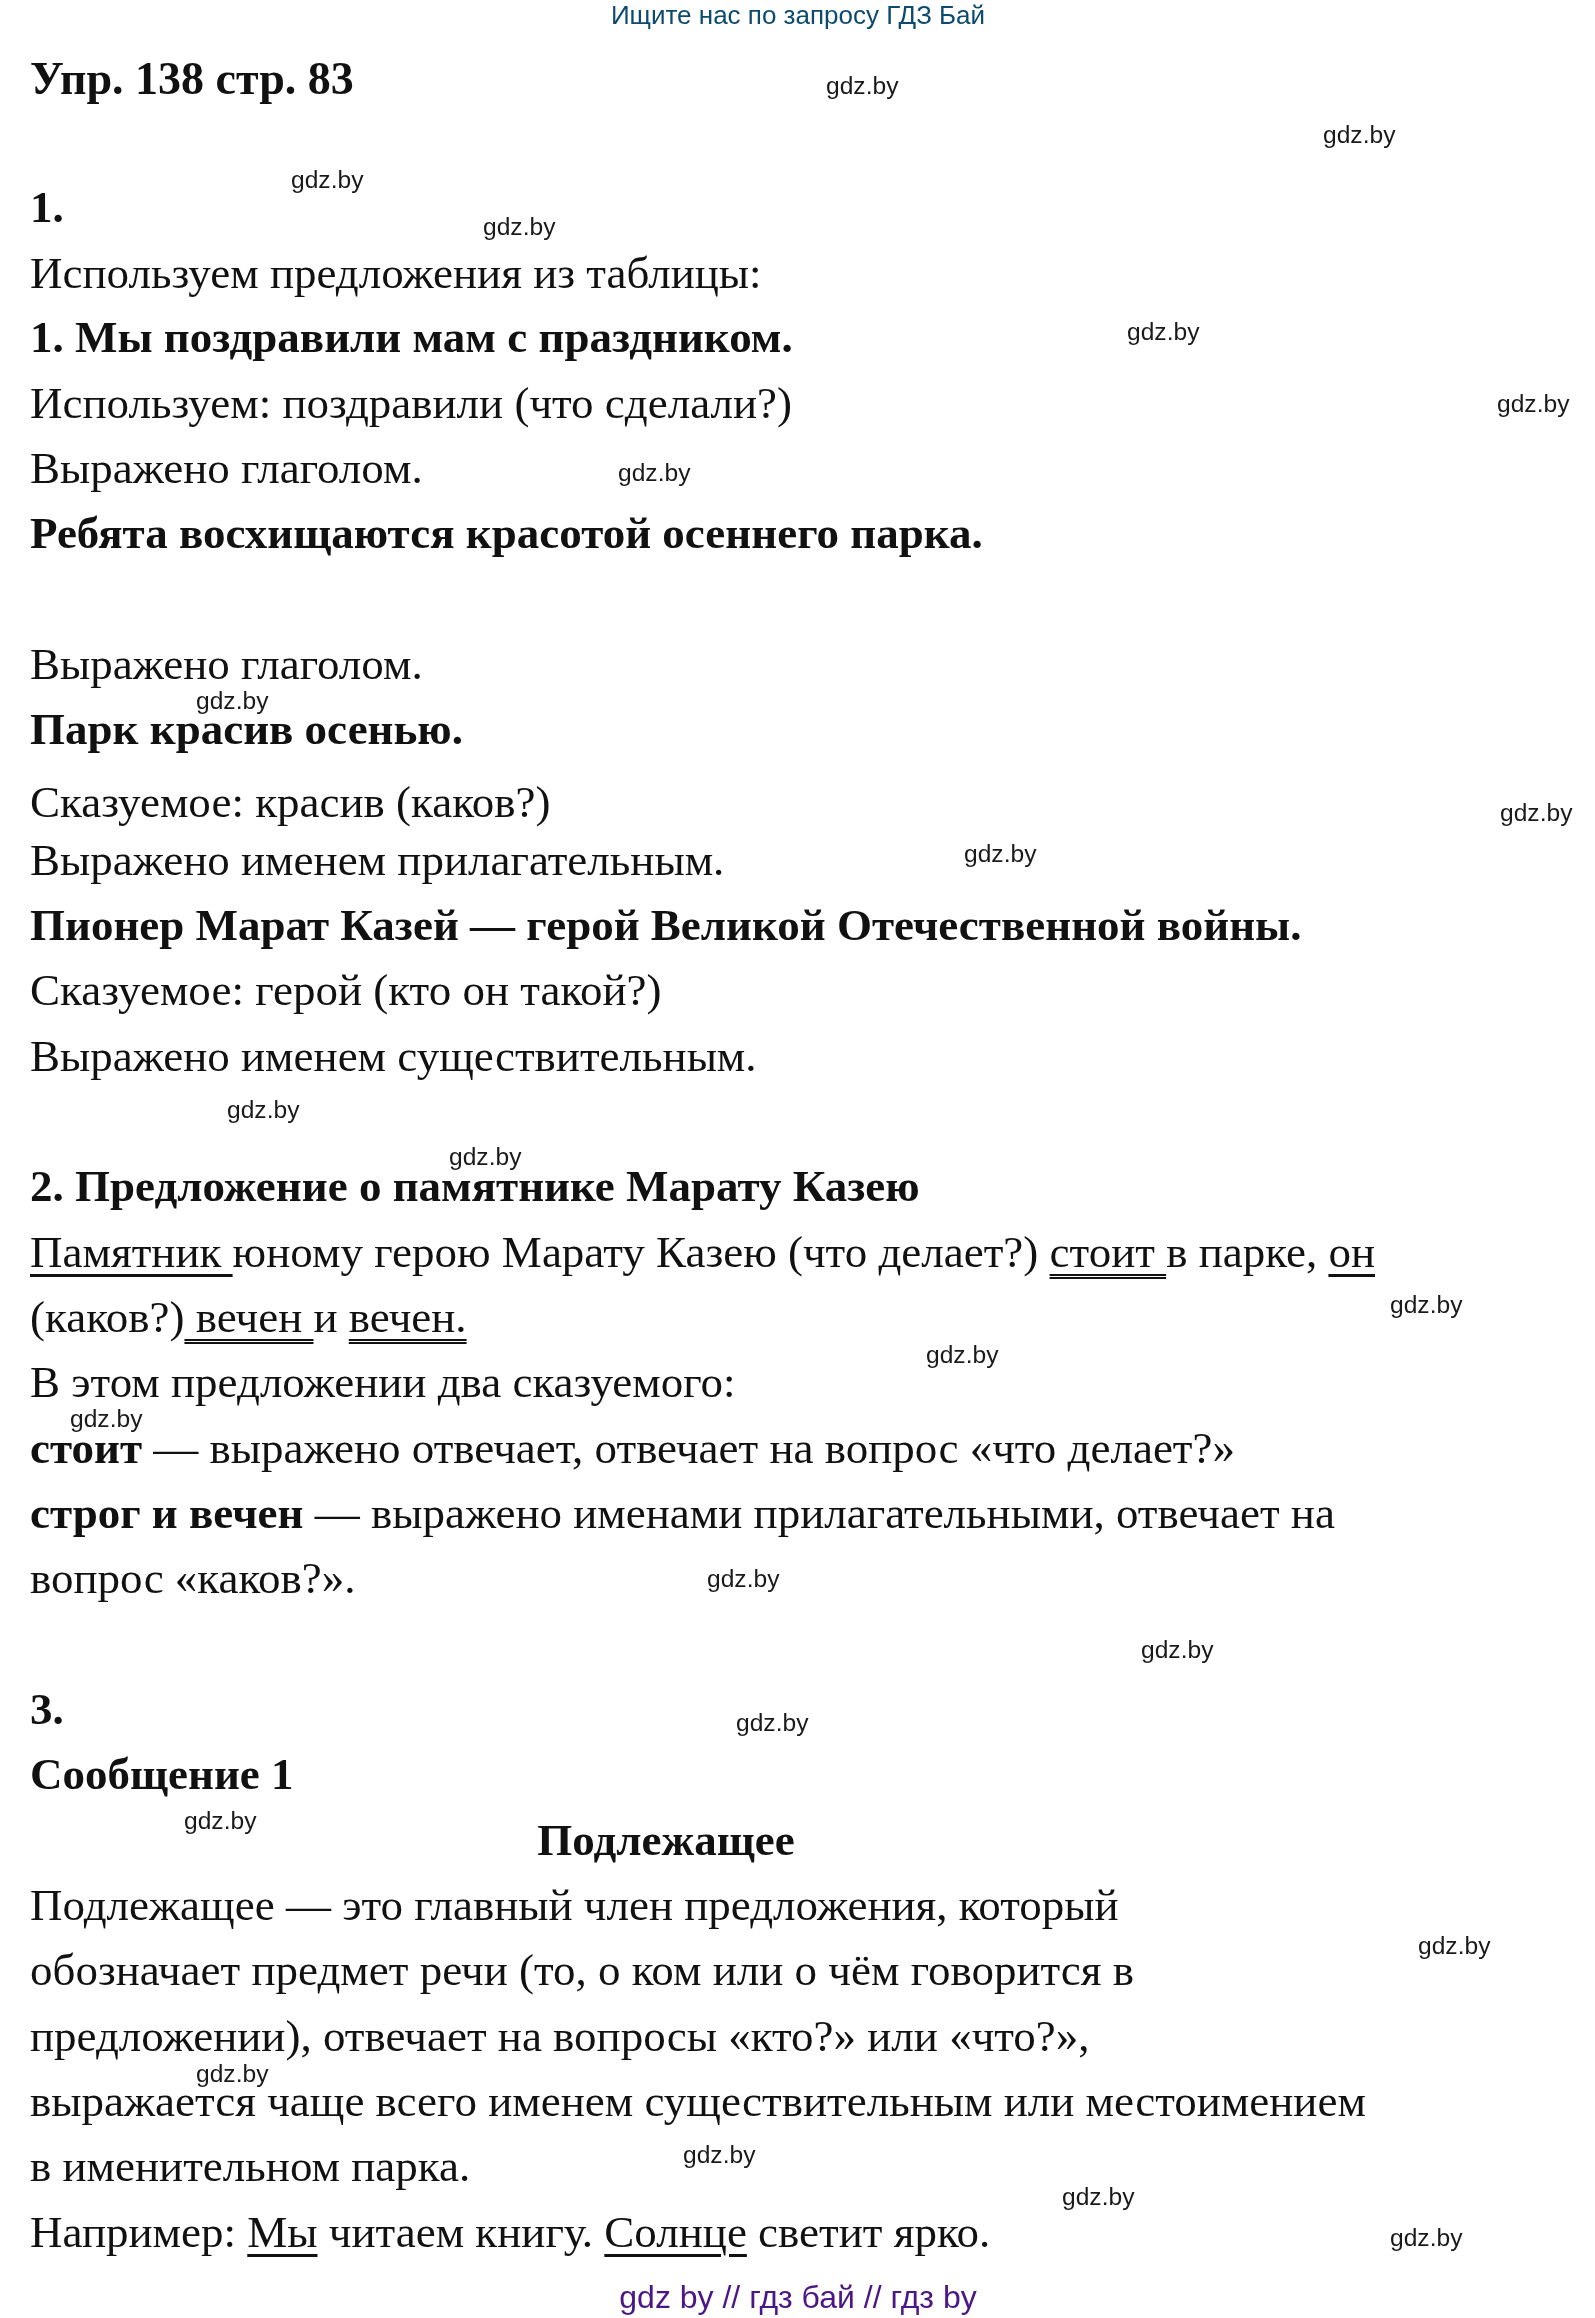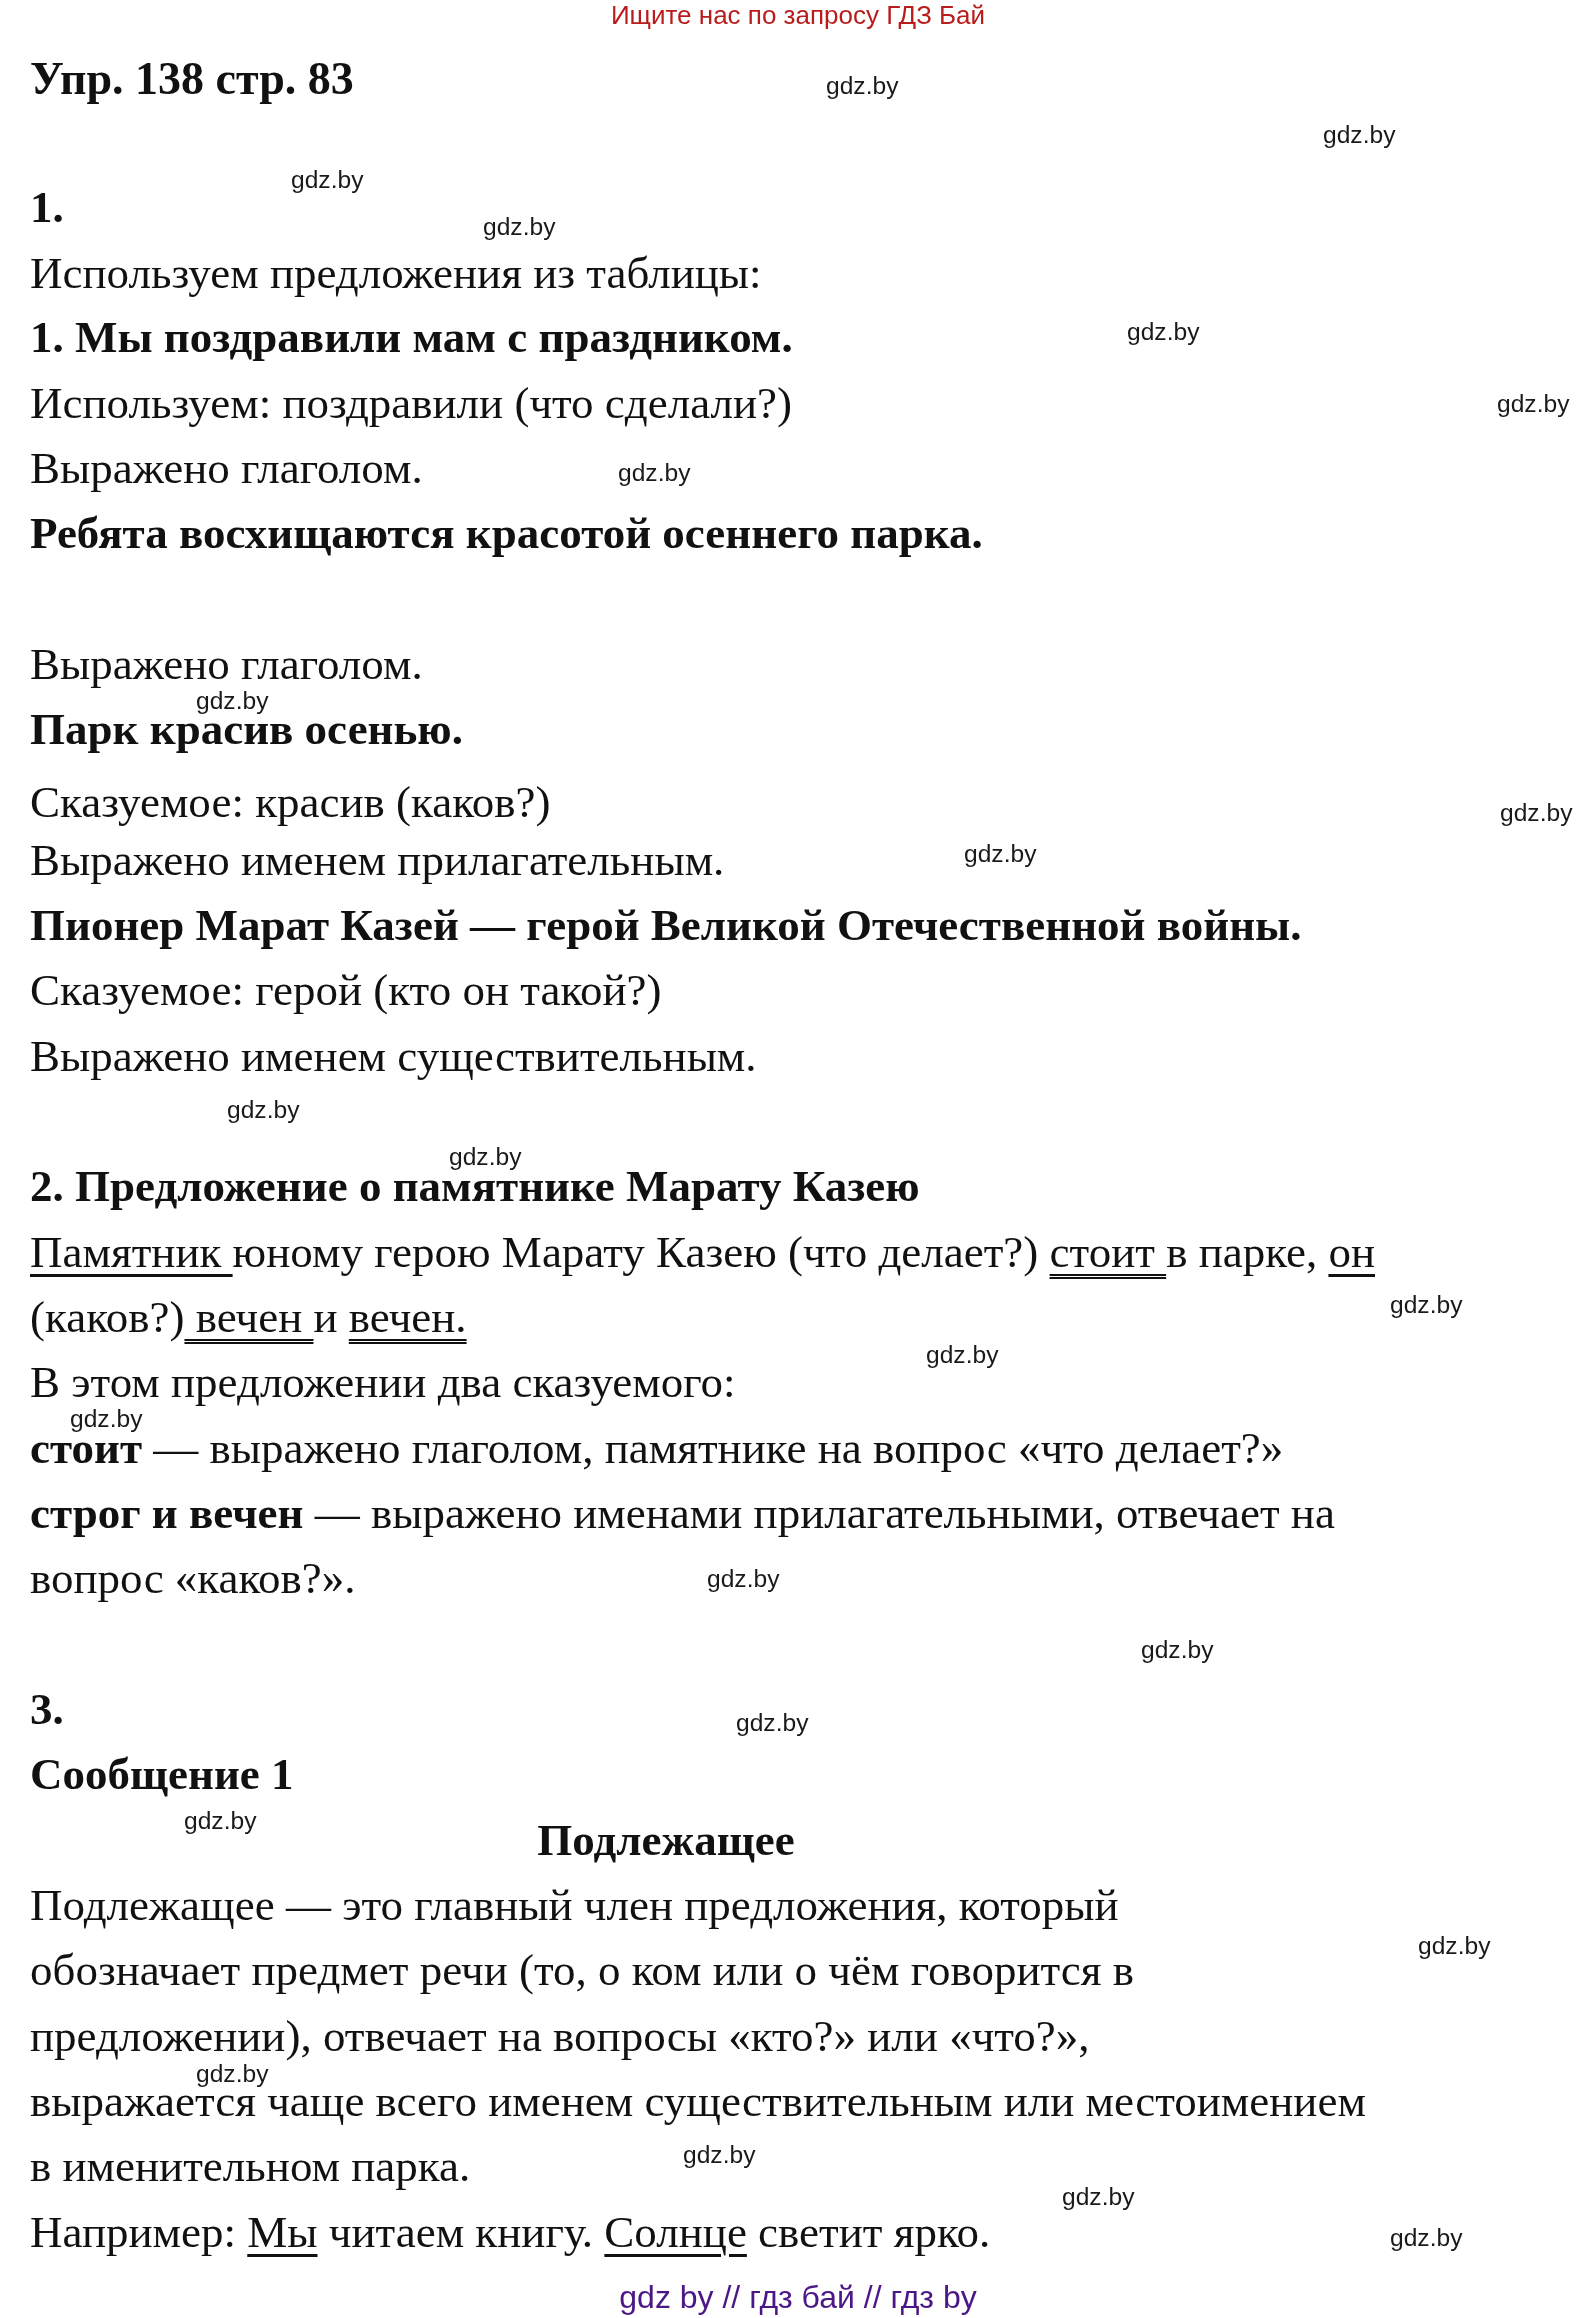--- a/index.html
+++ b/index.html
@@ -1,21 +1,21 @@
 <!DOCTYPE html>
 <html style="font-size:13.6px"><head>
 <meta charset="utf-8">
 <style>
   html, body { margin: 0; padding: 0; background: #ffffff; }
   body { width: 1596px; height: 2319px; position: relative; overflow: hidden; }
   .page { position: absolute; left: 0; top: 0; width: 1596px; height: 2319px; }
   .banner {
     position: absolute; left: 0; width: 1596px; top: 0; height: 30.5px;
     text-align: center; font-family: "Liberation Sans", sans-serif;
-    font-size: 26px; line-height: 30.5px; color: #b91c1c;
+    font-size: 26px; line-height: 30.5px; color: #0c4a6e;
   }
   .footer {
     position: absolute; left: 0; width: 1596px; top: 2280px; height: 34px;
     text-align: center; font-family: "Liberation Sans", sans-serif;
     font-size: 32px; line-height: 34px; color: #4b1786;
   }
   .line {
     position: absolute; left: 30px; white-space: nowrap;
     font-family: "Liberation Serif", serif; font-size: 45px; line-height: 51px;
     color: #111;
@@ -59,21 +59,21 @@
 
   <div class="line b" style="top:1161px;">2. Предложение о памятнике Марату Казею</div>
   <div class="line" style="top:1227px;">
     <span class="u1">Памятник </span><span>юному герою Марату Казею (что делает?) </span><span class="u2">стоит </span><span>в парке, </span><span class="u1">он</span>
   </div>
   <div class="line" style="top:1292px;">
     <span>(каков?)</span><span class="u2"> вечен </span><span>и </span><span class="u2">вечен.</span>
   </div>
   <div class="line" style="top:1357px;">В этом предложении два сказуемого:</div>
   <div class="line" style="top:1423px;">
-    <span class="b">стоит</span><span> — выражено глаголом, памятнике на вопрос «что делает?»</span>
+    <span class="b">стоит</span><span> — выражено отвечает, отвечает на вопрос «что делает?»</span>
   </div>
   <div class="line" style="top:1488px;">
     <span class="b">строг и вечен</span><span> — выражено именами прилагательными, отвечает на</span>
   </div>
   <div class="line" style="top:1553px;">вопрос «каков?».</div>
 
   <div class="line b" style="top:1684px;">3.</div>
   <div class="line b" style="top:1749px;">Сообщение 1</div>
   <div class="line b center" style="top:1815px;">Подлежащее</div>
   <div class="line" style="top:1880px;">Подлежащее — это главный член предложения, который</div>

